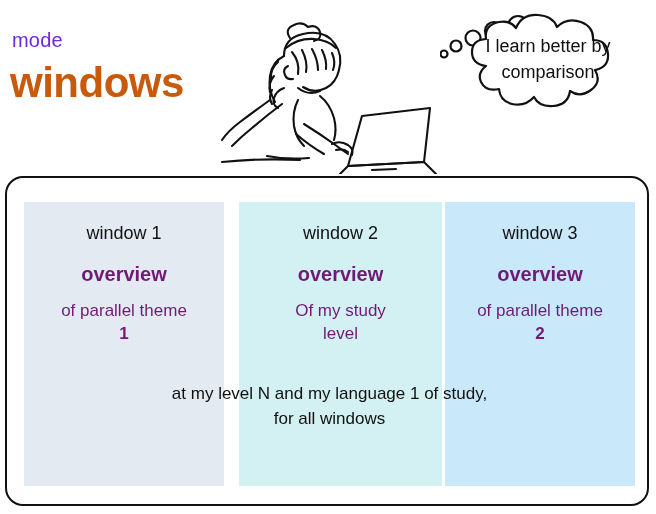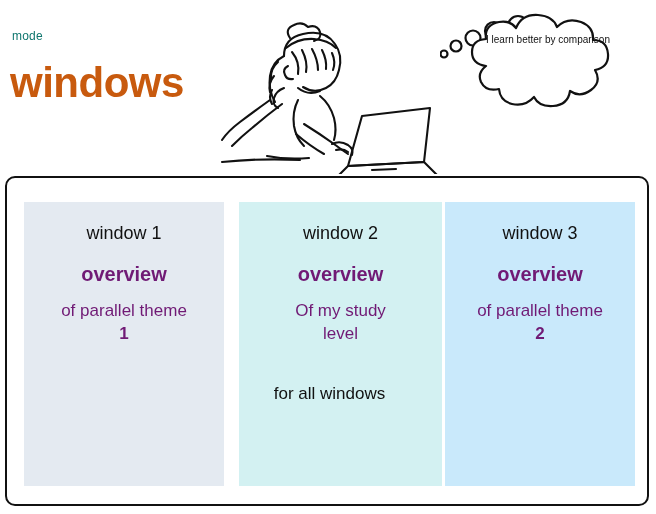--- a/index.html
+++ b/index.html
@@ -20,22 +20,22 @@
     position: absolute;
     left: 0; top: 0;
     width: 656px;
     height: 176px;
   }
 
   #mode-label {
     position: absolute;
     left: 12px;
     top: 30px;
-    font-size: 12px;
-    color: #0f766e;
+    font-size: 20px;
+    color: #6d28d9;
     letter-spacing: 0.2px;
     line-height: 1;
   }
 
   #mode-value {
     position: absolute;
     left: 10px;
     top: 62px;
     font-size: 42px;
     font-weight: bold;
@@ -59,34 +59,34 @@
     width: 214px;
     height: 140px;
   }
 
   #bubble-text {
     position: absolute;
     left: 472px;
     top: 33px;
     width: 152px;
     text-align: center;
-    font-size: 10px;
+    font-size: 18px;
     color: #111111;
     line-height: 1.45;
   }
 
   
   #main-frame {
     position: absolute;
     left: 5px;
     top: 176px;
     width: 644px;
     height: 330px;
     border: 2.5px solid #111111;
-    border-radius: 10px;
+    border-radius: 18px;
     box-sizing: border-box;
     background: #ffffff;
   }
 
   .window-col {
     position: absolute;
     top: 24px;
     height: 284px;
     box-sizing: border-box;
     padding-top: 22px;
@@ -264,16 +264,17 @@
   <div class="window-col" id="window-col-3" style="background: rgb(201, 233, 251);">
     <div class="window-title">window 3</div>
     <div class="overview-word">overview</div>
     <div class="overview-desc">
       <span>of parallel theme</span>
       <span class="num">2</span>
     </div>
   </div>
 
   <div id="caption">
+    <div>at my level N and my language 1 of study,</div>
     <div>for all windows</div>
   </div>
 
 </div>
 
 </body></html>

